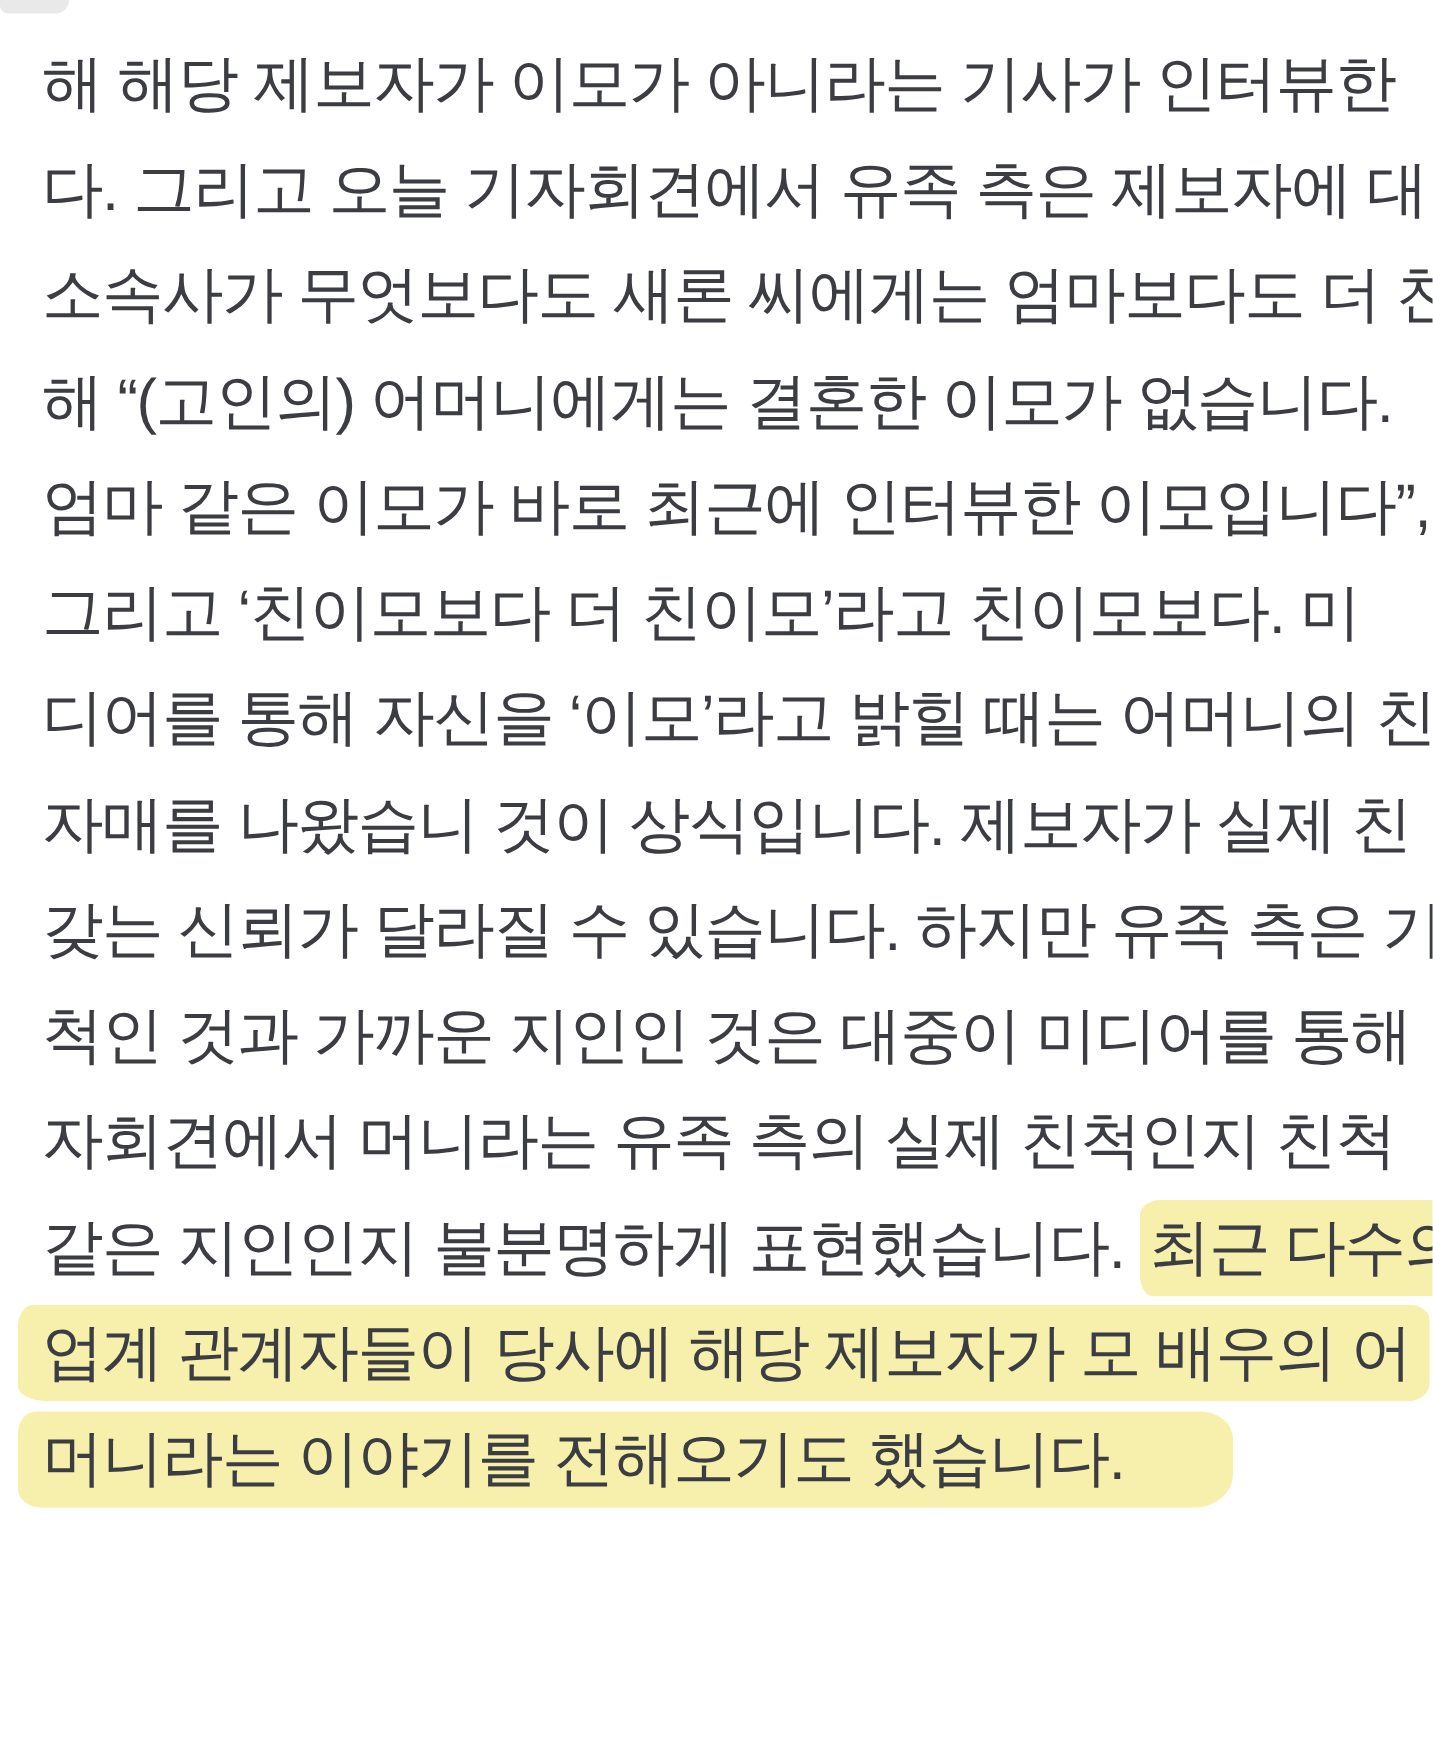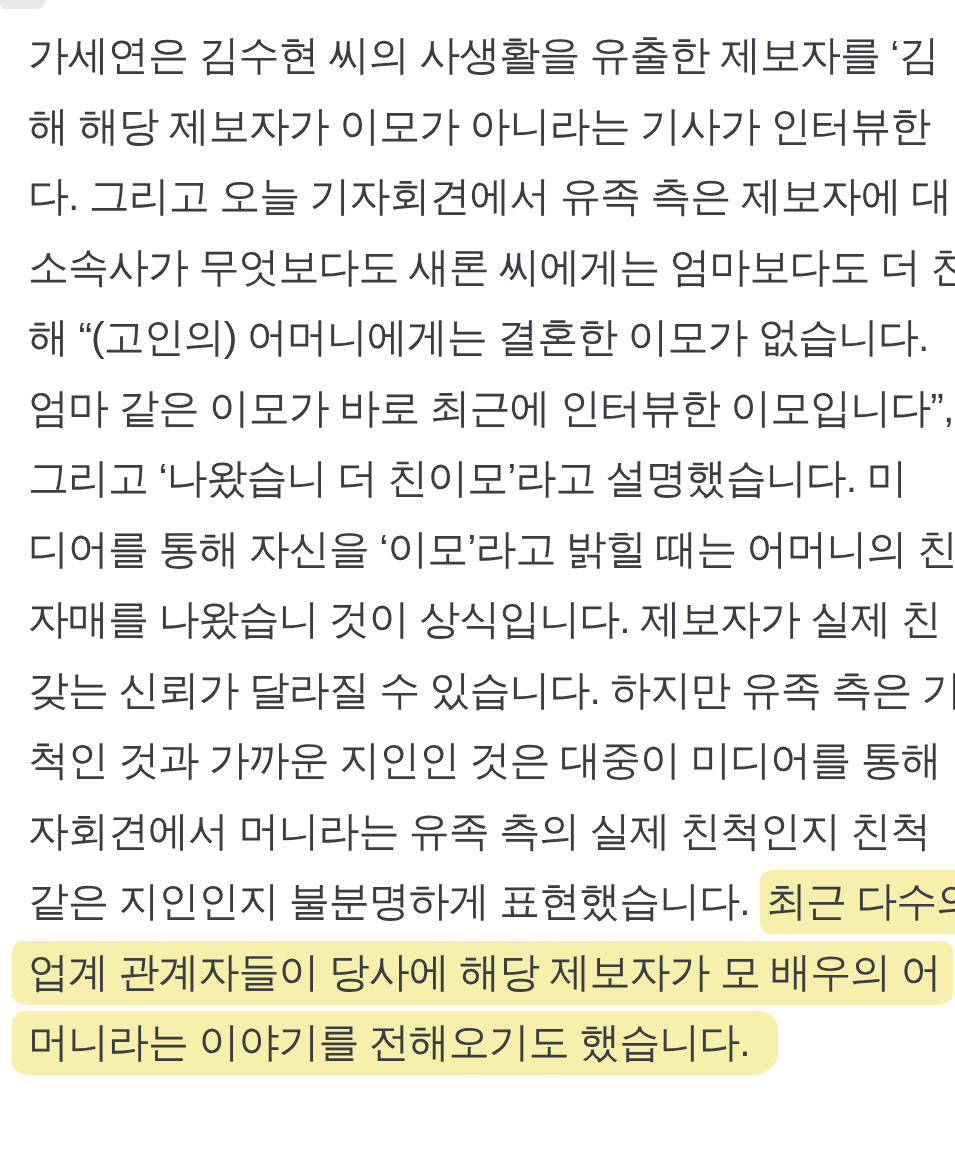--- a/index.html
+++ b/index.html
@@ -53,37 +53,36 @@
     padding: 0;
   }
   
   .line.hl-extend-left .seg.hl {
     margin-left: -16px;
     padding-left: 16px;
     border-radius: 10px 12px 14px 18px / 14px 10px 12px 10px;
   }
   
   .line.hl-cap-right .seg.hl {
-    padding-right: 28px;
+    padding-right: 72px;
     border-radius: 12px 22px 26px 16px / 14px 18px 22px 12px;
   }
 </style>
 </head>
 <body>
 
 <div class="corner-artifact"></div>
 
 <div class="article-body">
-  <div class="line"><span class="seg">가세연은 김수현 씨의 사생활을 유출한 제보자를 ‘김</span><span class="seg hl"></span></div>
   <div class="line"><span class="seg">해 해당 제보자가 이모가 아니라는 기사가 인터뷰한</span><span class="seg hl"></span></div>
   <div class="line"><span class="seg">다. 그리고 오늘 기자회견에서 유족 측은 제보자에 대</span><span class="seg hl"></span></div>
   <div class="line"><span class="seg">소속사가 무엇보다도 새론 씨에게는 엄마보다도 더 친</span><span class="seg hl"></span></div>
   <div class="line"><span class="seg">해 “(고인의) 어머니에게는 결혼한 이모가 없습니다.</span><span class="seg hl"></span></div>
   <div class="line"><span class="seg">엄마 같은 이모가 바로 최근에 인터뷰한 이모입니다”,</span><span class="seg hl"></span></div>
-  <div class="line"><span class="seg">그리고 ‘나왔습니 더 친이모’라고 설명했습니다. 미</span><span class="seg hl"></span></div>
+  <div class="line"><span class="seg">그리고 ‘친이모보다 더 친이모’라고 친이모보다. 미</span><span class="seg hl"></span></div>
   <div class="line"><span class="seg">디어를 통해 자신을 ‘이모’라고 밝힐 때는 어머니의 친</span><span class="seg hl"></span></div>
   <div class="line"><span class="seg">자매를 나왔습니 것이 상식입니다. 제보자가 실제 친</span><span class="seg hl"></span></div>
   <div class="line"><span class="seg">갖는 신뢰가 달라질 수 있습니다. 하지만 유족 측은 기</span><span class="seg hl"></span></div>
   <div class="line"><span class="seg">척인 것과 가까운 지인인 것은 대중이 미디어를 통해</span><span class="seg hl"></span></div>
   <div class="line"><span class="seg">자회견에서 머니라는 유족 측의 실제 친척인지 친척</span><span class="seg hl"></span></div>
   <div class="line"><span class="seg">같은 지인인지 불분명하게 표현했습니다. </span><span class="seg hl">최근 다수의</span></div>
   <div class="line hl-extend-left"><span class="seg"></span><span class="seg hl">업계 관계자들이 당사에 해당 제보자가 모 배우의 어</span></div>
   <div class="line hl-extend-left hl-cap-right"><span class="seg"></span><span class="seg hl">머니라는 이야기를 전해오기도 했습니다.</span></div>
 </div>
 

